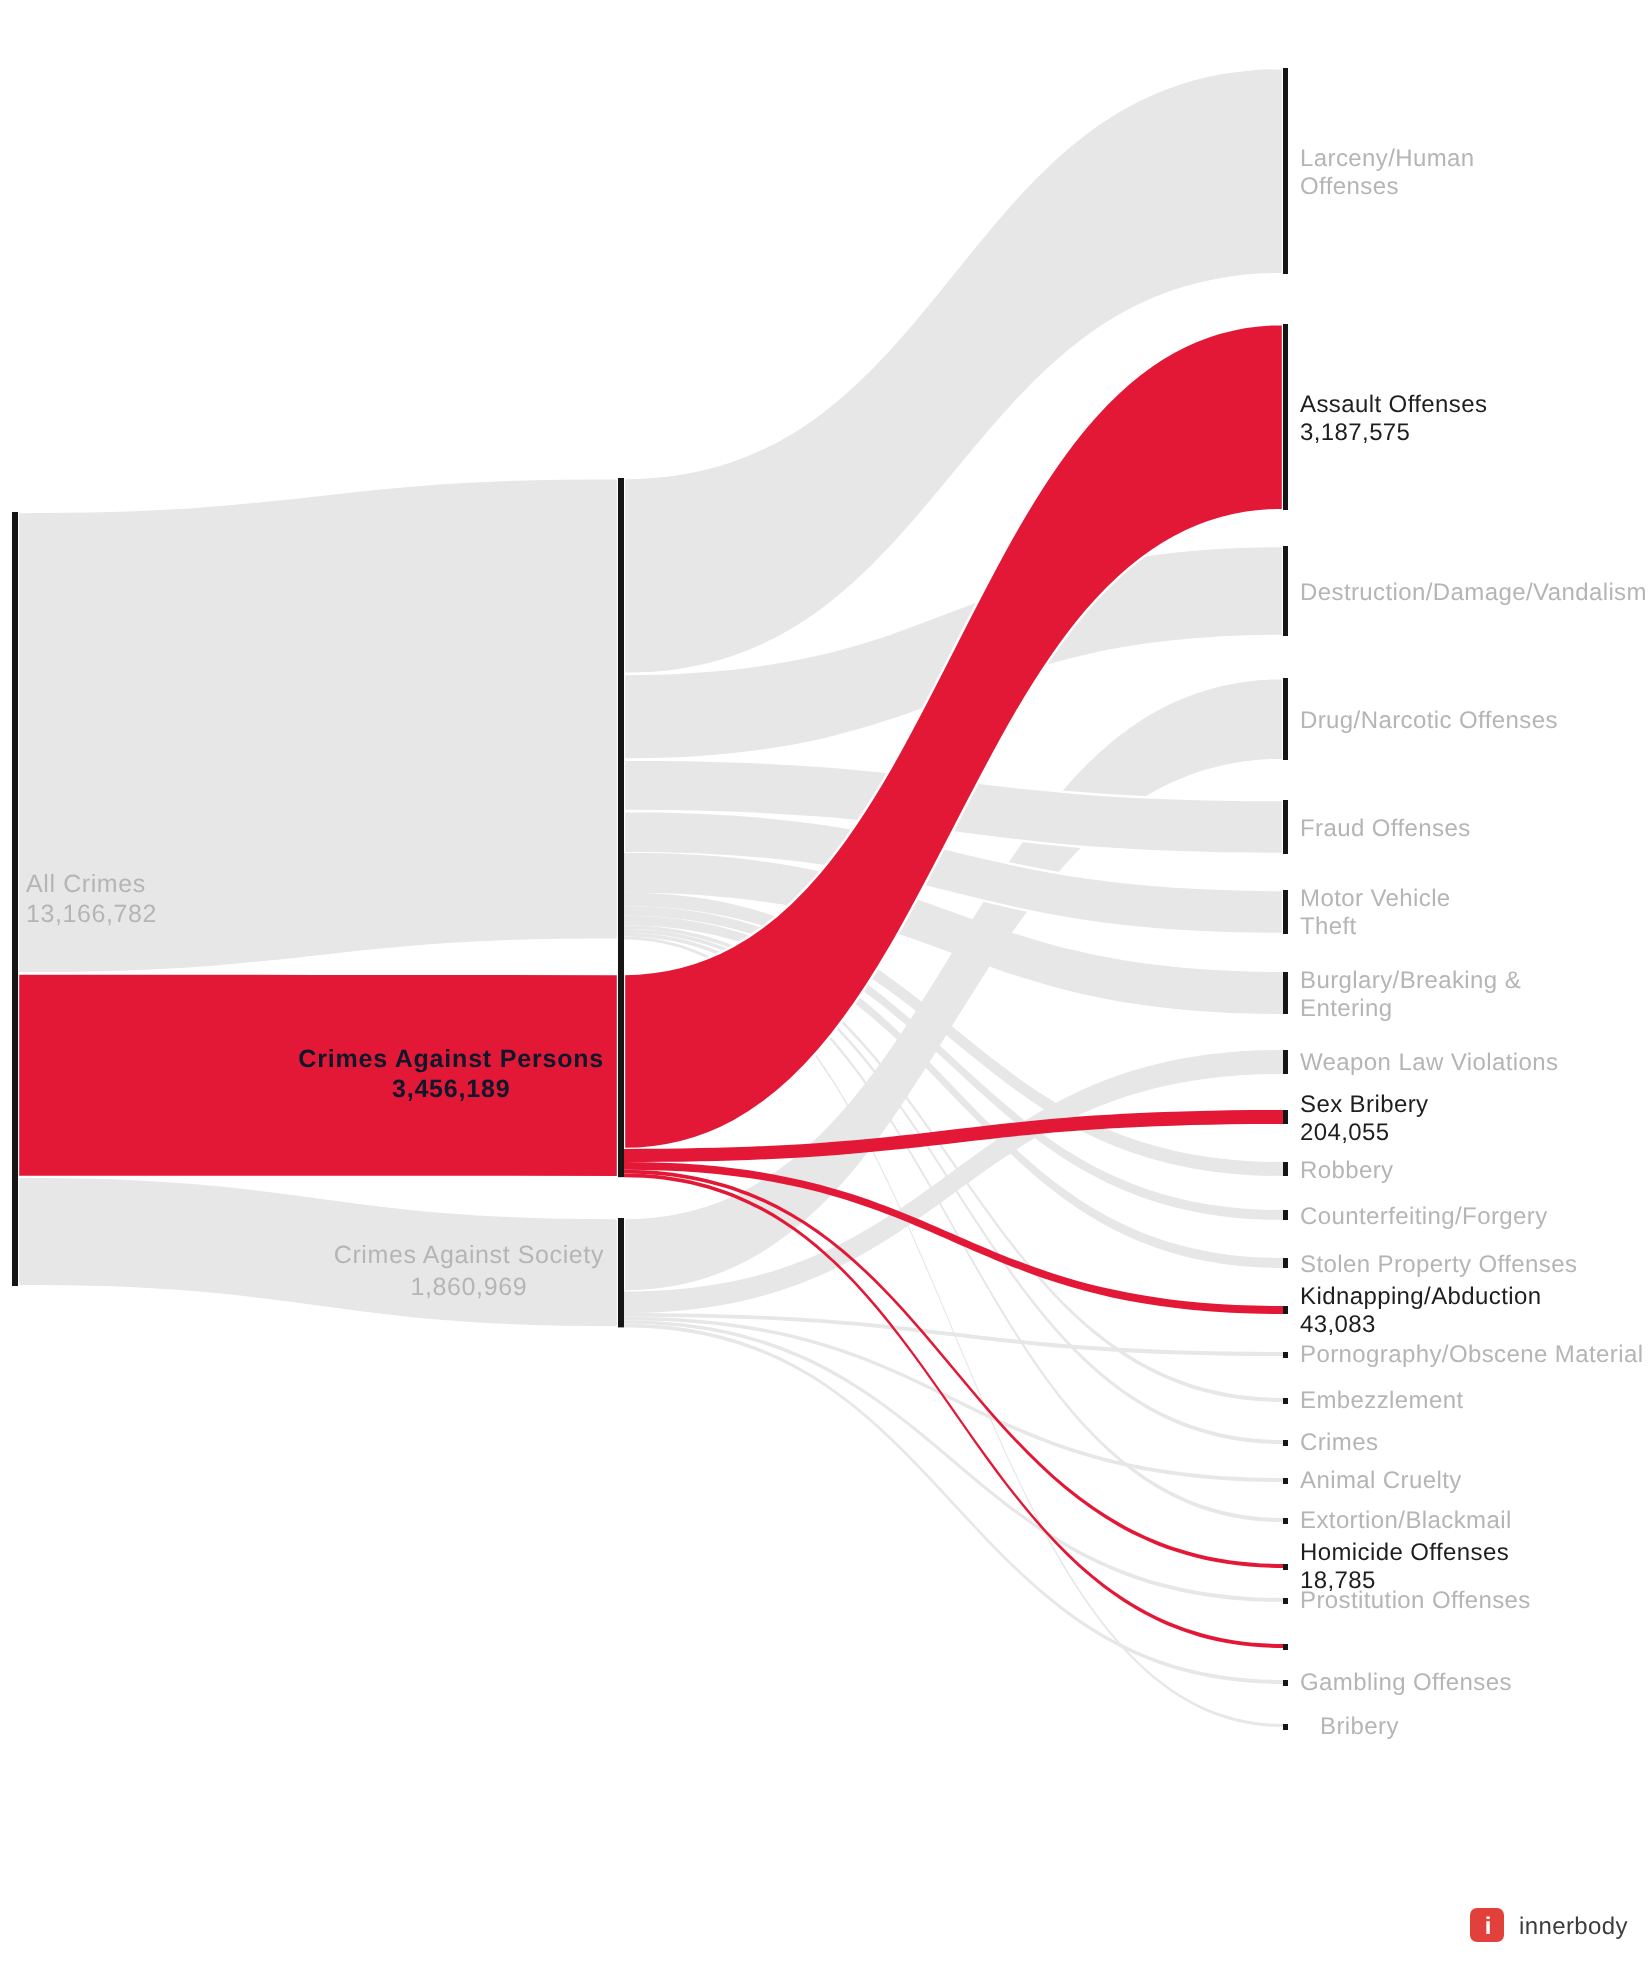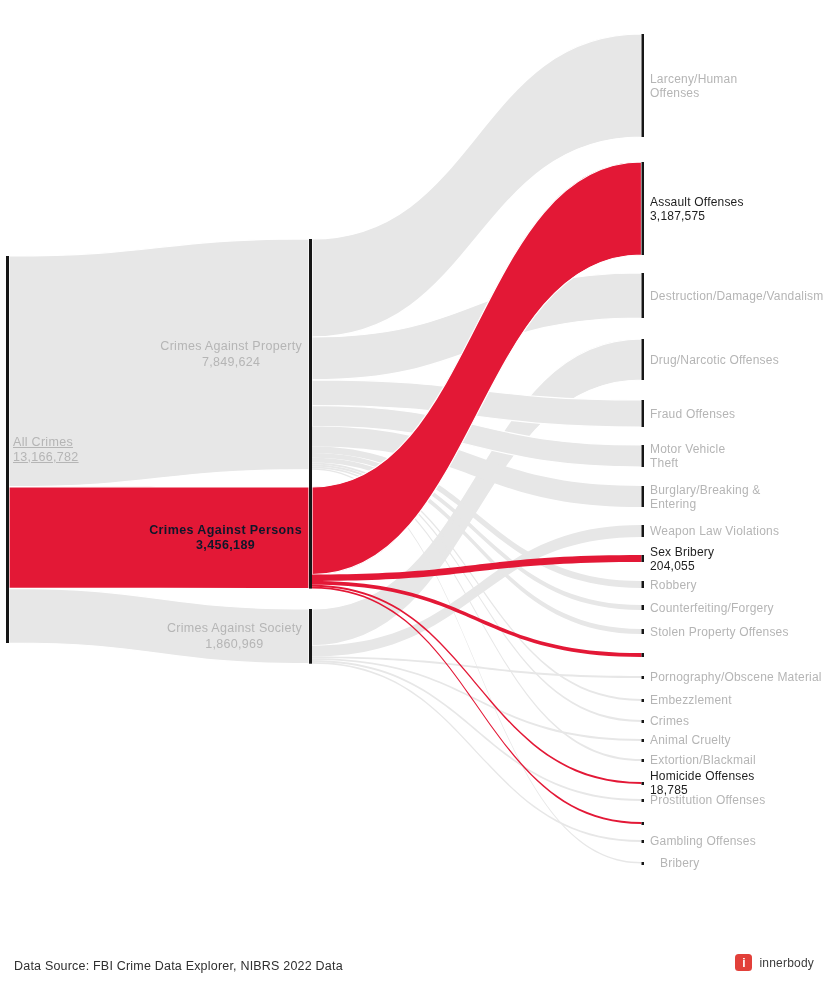--- a/index.html
+++ b/index.html
@@ -3,21 +3,21 @@
 <meta charset="utf-8">
 <style>
   html,body{margin:0;padding:0;background:#ffffff;}
   #page{position:relative;width:826px;height:981px;background:#ffffff;overflow:hidden;
         font-family:"Liberation Sans","DejaVu Sans",sans-serif;}
   #sankey-canvas{position:absolute;left:0;top:0;width:826px;height:981px;}
   .lbl{position:absolute;letter-spacing:0.3px;}
   .lbl .ln{display:block;}
   .lbl-gray{color:#b5b5b5;}
   .lbl-dark{color:#1e1e1e;}
-  .left-label{font-size:12.5px;line-height:15px;text-align:left;text-decoration:underline;}
+  .left-label{font-size:12.5px;line-height:15px;text-align:left;}
   .mid-label{font-size:12.5px;line-height:15.5px;text-align:center;transform:translateY(-50%);}
   .mid-label.bold{font-weight:bold;color:#0f172a;letter-spacing:0.4px;}
   .right-label{font-size:12px;line-height:14px;text-align:left;letter-spacing:0.2px;white-space:nowrap;}
   #footer-note{position:absolute;left:14px;top:959px;font-size:12.5px;color:#2f2f2f;letter-spacing:0.2px;}
   #brand{position:absolute;right:12px;top:954px;display:flex;align-items:center;gap:7px;}
   #brand .sq{width:17px;height:17px;border-radius:3.5px;display:flex;align-items:center;justify-content:center;
              color:#ffffff;font-weight:bold;font-size:12px;line-height:1;}
   #brand .wordmark{font-size:12px;color:#3c3c3c;letter-spacing:0.2px;}
 </style>
 </head>
@@ -71,32 +71,27 @@
         <rect x="641.5" y="699" width="2.5" height="3" fill="#161616"></rect>
         <rect x="641.5" y="720" width="2.5" height="3" fill="#161616"></rect>
         <rect x="641.5" y="739" width="2.5" height="3" fill="#161616"></rect>
         <rect x="641.5" y="759" width="2.5" height="3" fill="#161616"></rect>
         <rect x="641.5" y="782" width="2.5" height="3" fill="#161616"></rect>
         <rect x="641.5" y="799" width="2.5" height="3" fill="#161616"></rect>
         <rect x="641.5" y="822" width="2.5" height="3" fill="#161616"></rect>
         <rect x="641.5" y="840" width="2.5" height="3" fill="#161616"></rect>
         <rect x="641.5" y="862" width="2.5" height="3" fill="#161616"></rect>
       </svg></div>
-  <div id="footer-note">Data Source: FBI Crime Data Explorer, NIBRS 2022 Data</div>
   <div id="brand">
     <div class="sq" style="background: rgb(226, 64, 58);">i</div>
     <div class="wordmark">innerbody</div>
   </div>
 <div class="lbl left-label lbl-gray" style="left: 13px; top: 434.5px;">
       <span class="ln">All Crimes</span>
       <span class="ln">13,166,782</span>
-    </div>
-    <div class="lbl mid-label lbl-gray" style="right: 524px; top: 354.359px;">
-      <span class="ln">Crimes Against Property</span>
-      <span class="ln">7,849,624</span>
     </div>
     <div class="lbl mid-label bold" style="right: 524px; top: 537.792px;">
       <span class="ln">Crimes Against Persons</span>
       <span class="ln">3,456,189</span>
     </div>
     <div class="lbl mid-label lbl-gray" style="right: 524px; top: 636.349px;">
       <span class="ln">Crimes Against Society</span>
       <span class="ln">1,860,969</span>
     </div>
     <div class="lbl right-label lbl-gray" style="left: 650px; top: 71.5px;">
@@ -133,20 +128,24 @@
     </div>
     <div class="lbl right-label lbl-gray" style="left: 650px; top: 577.5px;">
       <span class="ln">Robbery</span>
     </div>
     <div class="lbl right-label lbl-gray" style="left: 650px; top: 600.5px;">
       <span class="ln">Counterfeiting/Forgery</span>
     </div>
     <div class="lbl right-label lbl-gray" style="left: 650px; top: 624.5px;">
       <span class="ln">Stolen Property Offenses</span>
     </div>
+    <div class="lbl right-label lbl-dark" style="left: 650px; top: 641px;">
+      <span class="ln">Kidnapping/Abduction</span>
+      <span class="ln">43,083</span>
+    </div>
     <div class="lbl right-label lbl-gray" style="left: 650px; top: 670px;">
       <span class="ln">Pornography/Obscene Material</span>
     </div>
     <div class="lbl right-label lbl-gray" style="left: 650px; top: 693px;">
       <span class="ln">Embezzlement</span>
     </div>
     <div class="lbl right-label lbl-gray" style="left: 650px; top: 714px;">
       <span class="ln">Crimes</span>
     </div>
     <div class="lbl right-label lbl-gray" style="left: 650px; top: 733px;">

